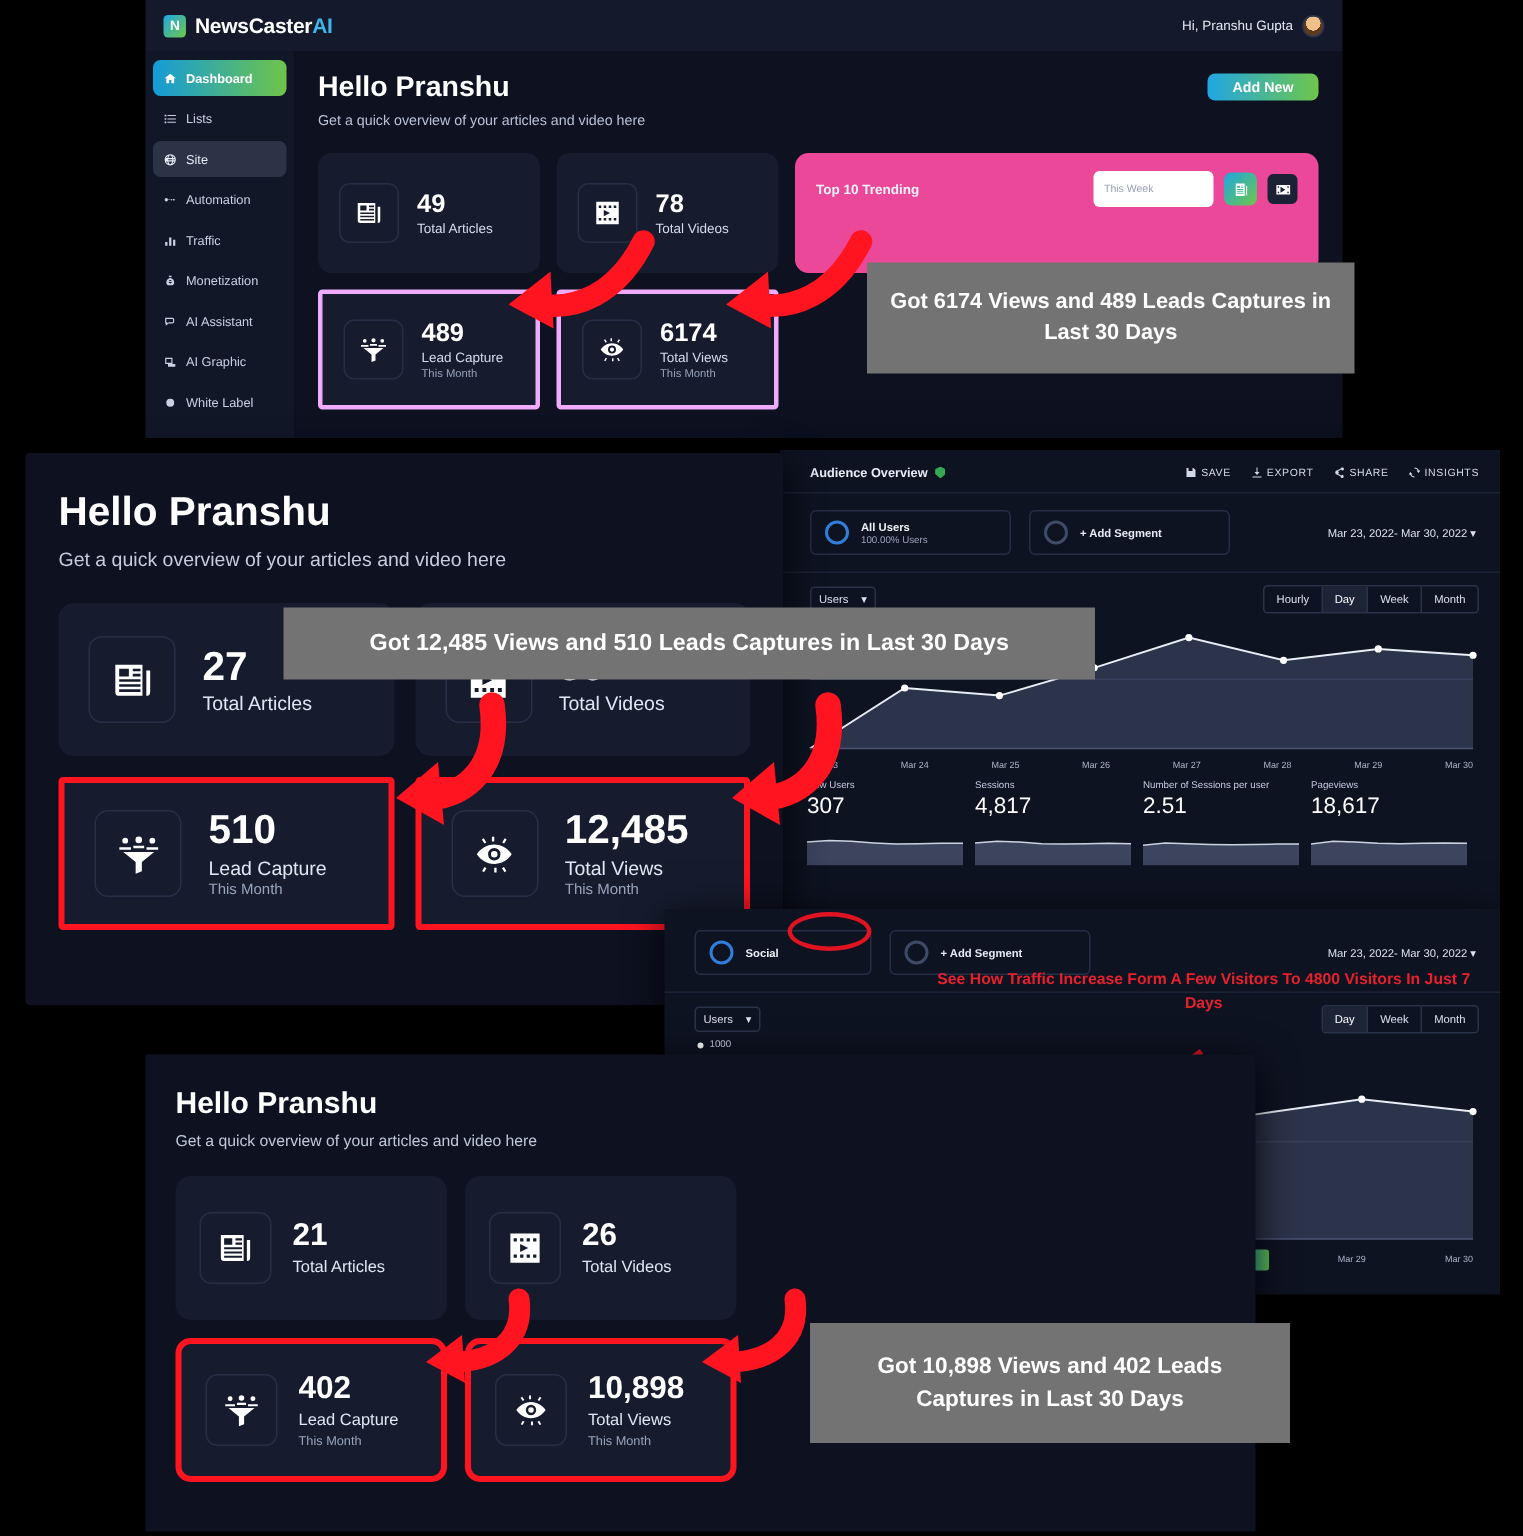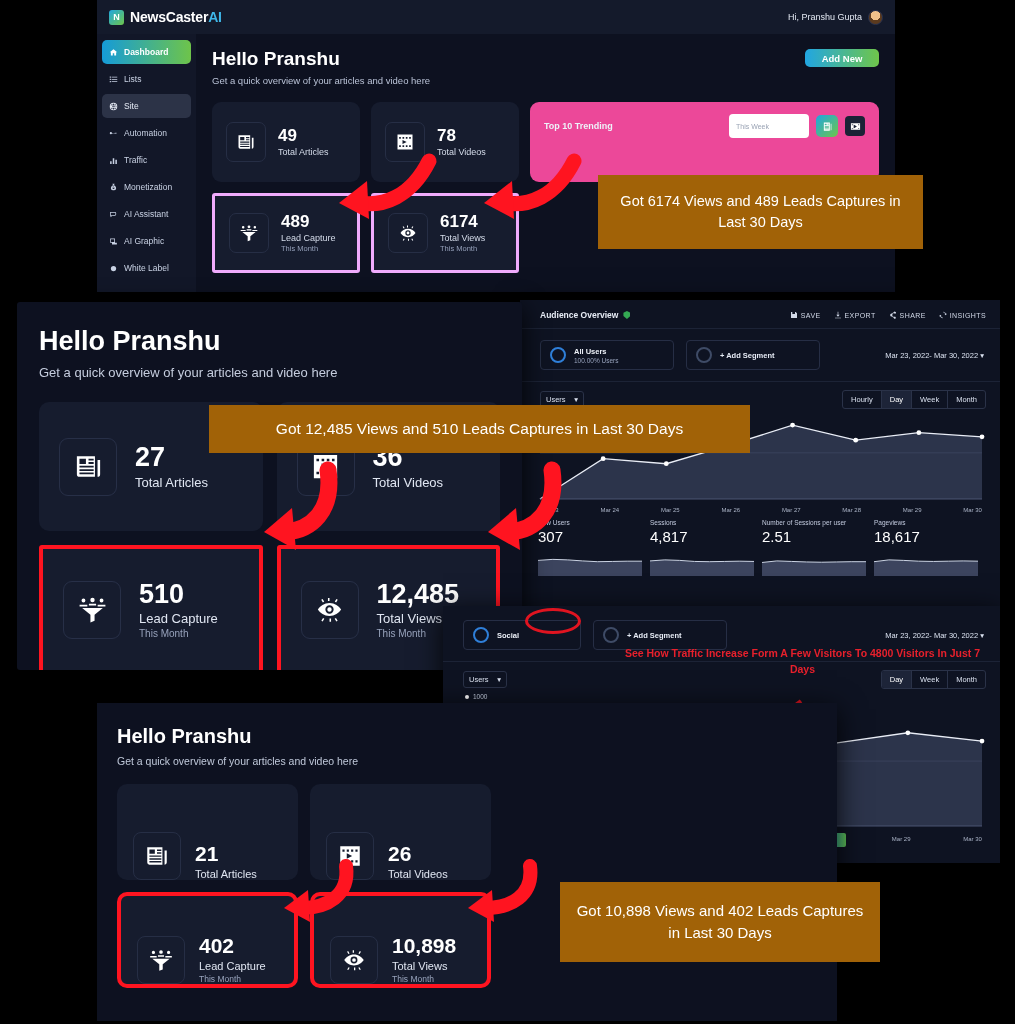--- a/index.html
+++ b/index.html
@@ -72,39 +72,39 @@
   .cards1b { display:flex; gap:11px; margin-top:11px; }
   .hl { border:3px solid #f0abfc; border-radius:3px; }
 
   
   #panel2 { left:17px; top:302px; width:505px; height:368px; background:#0d1120;
             border-radius:3px; }
   .h2 { font-size:27px; font-weight:bold; color:#fff; }
   .sub2 { font-size:13px; color:#c5cdde; margin-top:8px; }
   .c2 { padding:24px 22px 0 22px; position:relative; }
   .cards2 { display:flex; gap:14px; margin-top:22px; }
-  .card2 { background:#161c2e; border-radius:10px; height:129px; width:225px;
+  .card2 { background:#161c2e; border-radius:10px; height:102px; width:225px;
            display:flex; align-items:center; gap:18px; padding:0 20px; }
   .ibox2 { width:58px; height:58px; border-radius:9px; border:1px solid #272f47;
            display:flex; align-items:center; justify-content:center; }
   .ibox2 svg { width:31px; height:31px; fill:#fff; }
   .num2 { font-size:27px; font-weight:bold; color:#fff; line-height:1.05; }
   .lbl-2 { font-size:13px; color:#e0e6f2; margin-top:3px; }
   .lbl2-2 { font-size:10px; color:#98a3bc; margin-top:2px; }
   .cards2b { display:flex; gap:14px; margin-top:14px; }
   .hl2 { border:4px solid #ff1420; border-radius:3px; }
 
   
   #panel3 { left:97px; top:703px; width:740px; height:318px; background:#0d1120; }
   .c3 { padding:22px 20px 0 20px; }
   .h3 { font-size:20px; font-weight:bold; color:#fff; }
   .sub3 { font-size:10.5px; color:#c0c9da; margin-top:7px; }
   .cards3 { display:flex; gap:12px; margin-top:17px; }
   .card3 { background:#161c2e; border-radius:10px; height:96px; width:181px;
-           display:flex; align-items:flex-end; gap:14px; padding:0 16px; }
+           display:flex; align-items:center; gap:14px; padding:0 16px; }
   .ibox3 { width:48px;height:48px;border-radius:8px;border:1px solid #262e45;
            display:flex;align-items:center;justify-content:center;}
   .ibox3 svg{width:26px;height:26px;fill:#fff;}
   .num3 { font-size:21px; font-weight:bold; color:#fff; line-height:1.05;}
   .lbl-3 { font-size:11px; color:#e0e6f2; margin-top:3px;}
   .lbl2-3 { font-size:8.5px; color:#98a3bc; margin-top:2px;}
   .cards3b { display:flex; gap:12px; margin-top:12px; }
 
   
   #ga1 { left:520px; top:300px; width:480px; height:315px; background:#0e1322; }
@@ -150,23 +150,23 @@
   .xaxis{display:flex;justify-content:space-between;padding:2px 18px 0 20px;}
   .xaxis span{font-size:6px;color:#aab3c6;}
 
   .metrics{display:flex;padding:6px 14px 0 18px;gap:0;}
   .metric{flex:1;padding-right:8px;}
   .m-lbl{font-size:6.5px;color:#c2cade;}
   .m-val{font-size:15px;color:#fff;margin-top:2px;}
   .spark{height:26px;margin-top:5px;}
 
   
-  .callout { position:absolute; background:#a16207; color:#fff; font-weight:normal;
+  .callout { position:absolute; background:#737373; color:#fff; font-weight:bold;
              display:flex; align-items:center; justify-content:center; text-align:center;
-             line-height:1.45; padding:0 14px;margin-left:20px; }
+             line-height:1.45; padding:0 14px; }
 
   .ann { position:absolute; color:#e8202c; font-weight:bold; text-align:center;
          line-height:1.5; }
 
   .ellipse { position:absolute; border:3px solid #e01420; border-radius:50%; }
 
   .wbox{position:absolute;background:#fff;border-radius:2px;}
   .gbtn{position:absolute;background:linear-gradient(90deg,#22a7e2,#5fc153);border-radius:2px;}
 
   svg.arrow { position:absolute; overflow:visible; }

